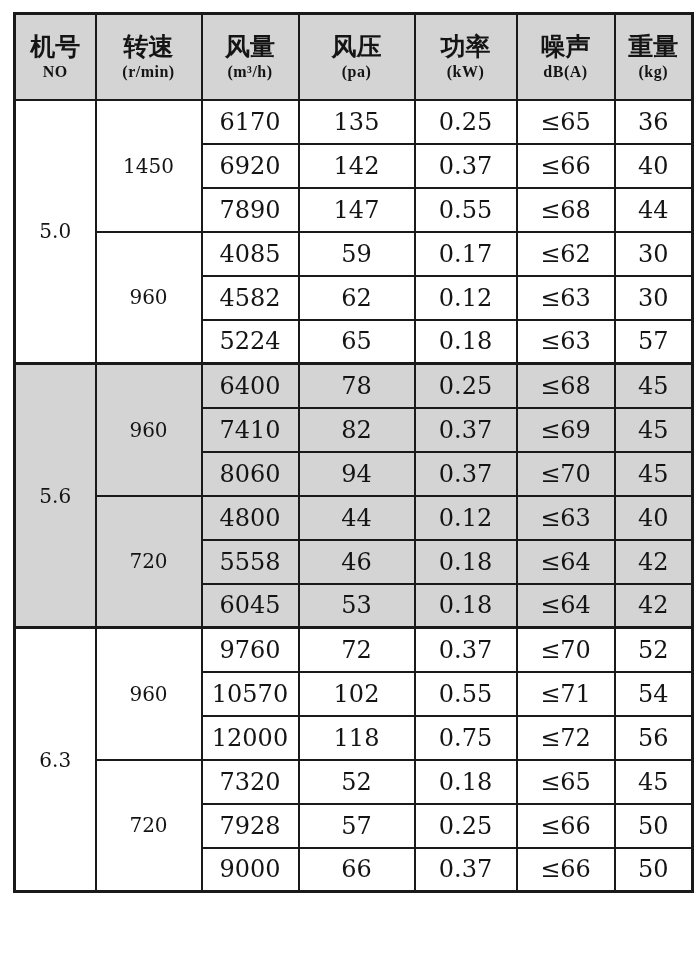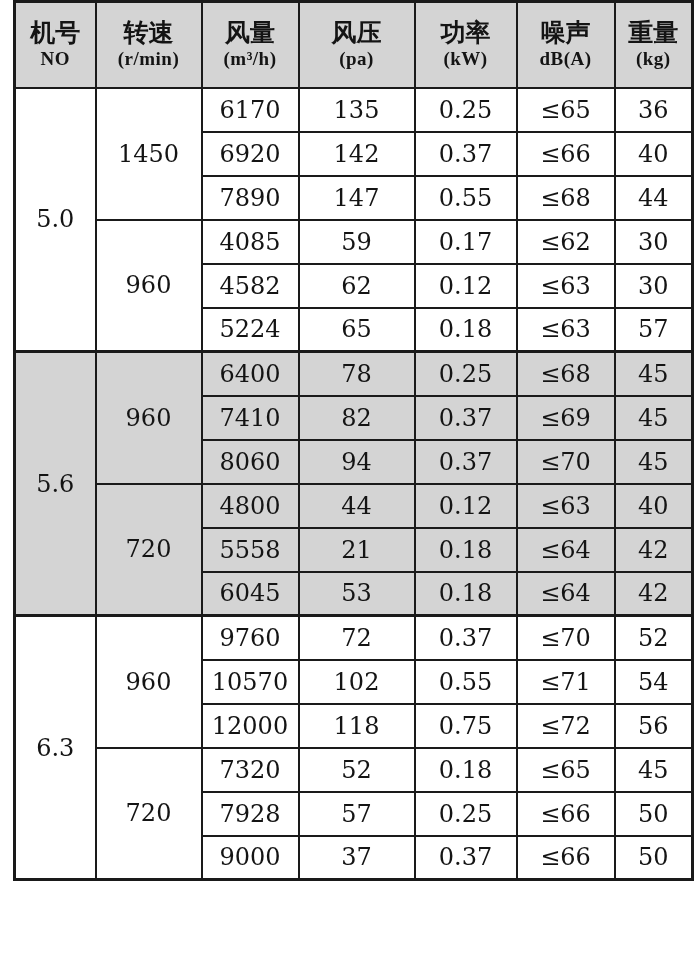--- a/index.html
+++ b/index.html
@@ -20,21 +20,21 @@
   }
   .page {
     position: relative;
     width: 700px;
     height: 958px;
     overflow: hidden;
   }
   table.spec {
     position: absolute;
     left: 13px;
-    top: 0;
+    top: 12px;
     width: 678px;
     border-collapse: collapse;
     table-layout: fixed;
     border: 3px solid var(--line);
   }
   table.spec th,
   table.spec td {
     border: 2px solid var(--line);
     text-align: center;
     vertical-align: middle;
@@ -47,33 +47,33 @@
     border-bottom: 3px solid var(--line);
   }
   .header-label {
     display: block;
     font-size: 25px;
     font-weight: bold;
     line-height: 1.15;
   }
   .header-unit {
     display: block;
-    font-size: 19px;
+    font-size: 16px;
     font-weight: bold;
     line-height: 1.2;
     letter-spacing: 0.5px;
   }
   tbody td {
     height: 44px;
     font-size: 24px;
     font-family: "DejaVu Serif", "Liberation Serif", serif;
   }
   tbody td.no-cell,
   tbody td.speed-cell {
-    font-size: 24px;
+    font-size: 20px;
   }
   tbody tr.shaded td {
     background: var(--shaded-bg);
   }
   tbody tr.group-start td {
     border-top: 3px solid var(--line);
   }
 </style>
 </head>
 <body>
@@ -193,21 +193,21 @@
         <tr class="shaded">
           <td class="speed-cell" rowspan="3">720</td>
           <td>4800</td>
           <td>44</td>
           <td>0.12</td>
           <td>≤63</td>
           <td>40</td>
         </tr>
         <tr class="shaded">
           <td>5558</td>
-          <td>21</td>
+          <td>46</td>
           <td>0.18</td>
           <td>≤64</td>
           <td>42</td>
         </tr>
         <tr class="shaded">
           <td>6045</td>
           <td>53</td>
           <td>0.18</td>
           <td>≤64</td>
           <td>42</td>
@@ -245,20 +245,20 @@
         </tr>
         <tr>
           <td>7928</td>
           <td>57</td>
           <td>0.25</td>
           <td>≤66</td>
           <td>50</td>
         </tr>
         <tr>
           <td>9000</td>
-          <td>37</td>
+          <td>66</td>
           <td>0.37</td>
           <td>≤66</td>
           <td>50</td>
         </tr>
       </tbody>
   </table>
 </div>
 
 </body></html>

